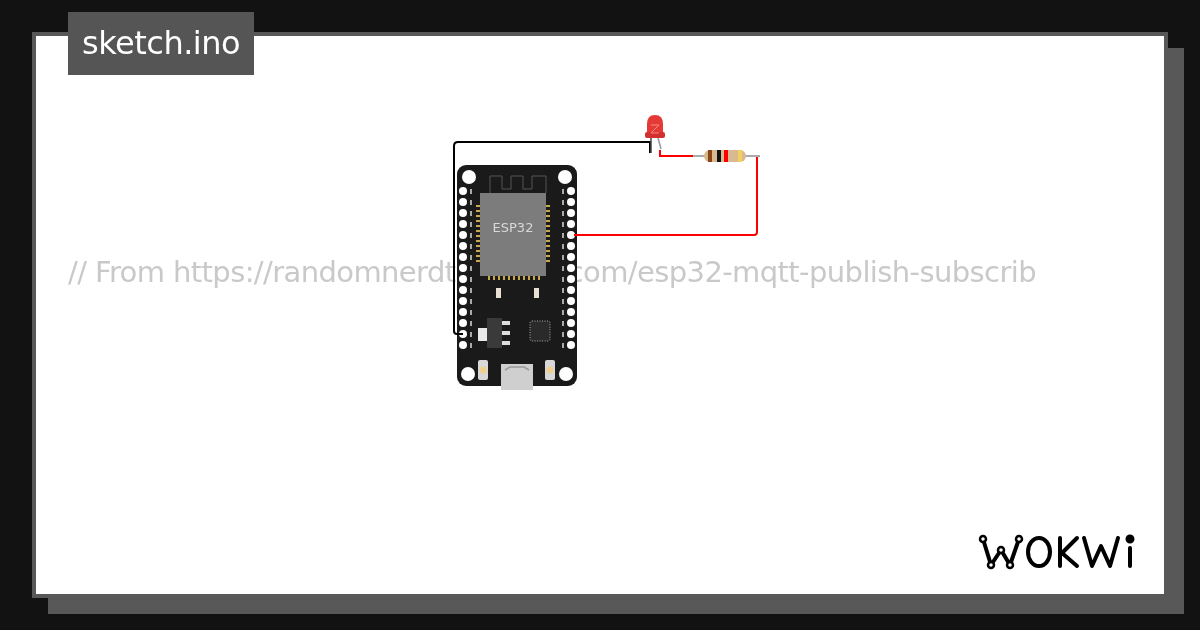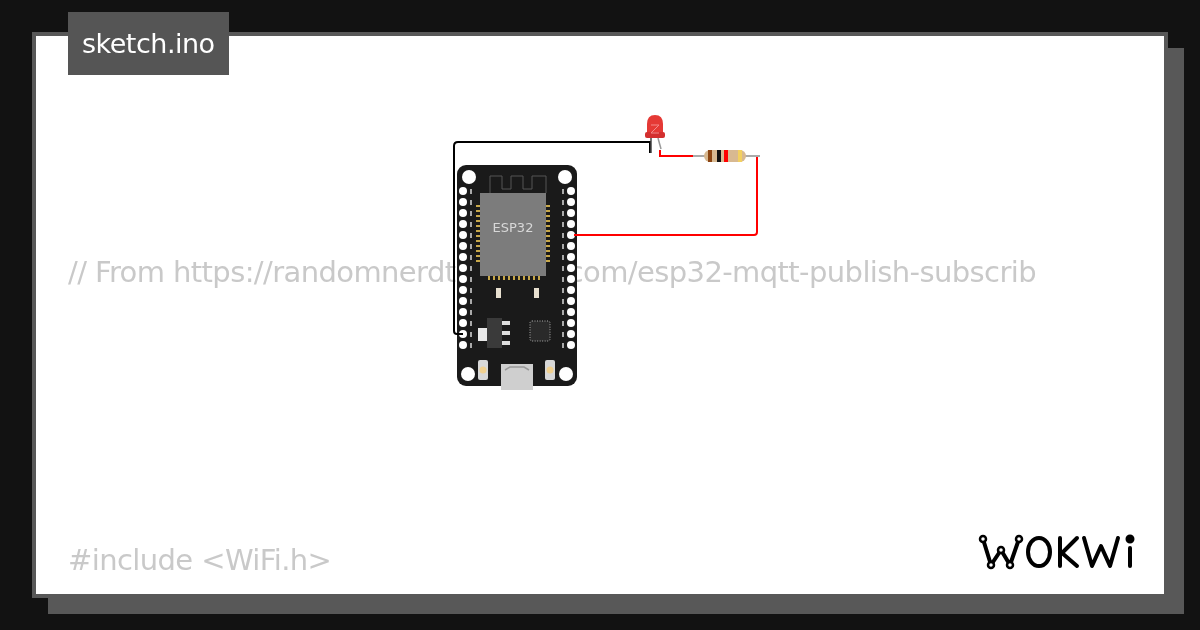--- a/index.html
+++ b/index.html
@@ -12,21 +12,21 @@
     position: absolute; left: 48px; top: 48px; width: 1136px; height: 566px;
     background: #585858;
   }
   .card {
     position: absolute; left: 32px; top: 32px; width: 1128px; height: 558px;
     background: #ffffff; border: 4px solid #585858; overflow: hidden;
   }
   .title-tab {
     position: absolute; left: 68px; top: 12px; height: 63px;
     padding: 0 14px; background: #555555; color: #ffffff;
-    font-family: "DejaVu Sans", sans-serif; font-size: 27px; line-height: 63px;
+    font-family: "DejaVu Sans", sans-serif; font-size: 32px; line-height: 63px;
     letter-spacing: -0.5px; z-index: 5;
   }
   .code {
     position: absolute; left: 32px; top: 116px; margin: 0;
     font-family: "DejaVu Sans", sans-serif; font-size: 29px; line-height: 48px;
     color: #c9c9c9; white-space: pre; letter-spacing: -0.6px;
   }
   .code .line { display: block; height: 48px; }
   .circuit { position: absolute; left: 0; top: 0; width: 1200px; height: 630px; z-index: 3; pointer-events: none; }
   .circuit * { pointer-events: auto; }
@@ -34,21 +34,20 @@
 </style>
 </head>
 <body>
 
 <div class="card-shadow"></div>
 
 <div class="card">
   <div class="code">
     <span class="line">// From https://randomnerdtutorials.com/esp32-mqtt-publish-subscrib</span>
     <span class="line"></span>
-    <span class="line">#include &lt;WiFi.h&gt;</span>
     
     
     
     
     
     
     
   </div>
 </div>
 

